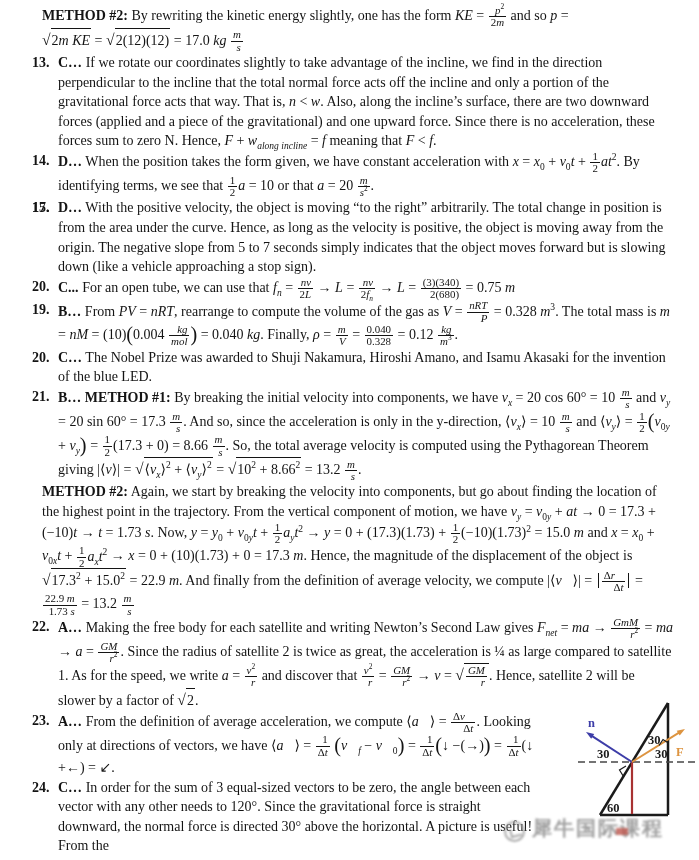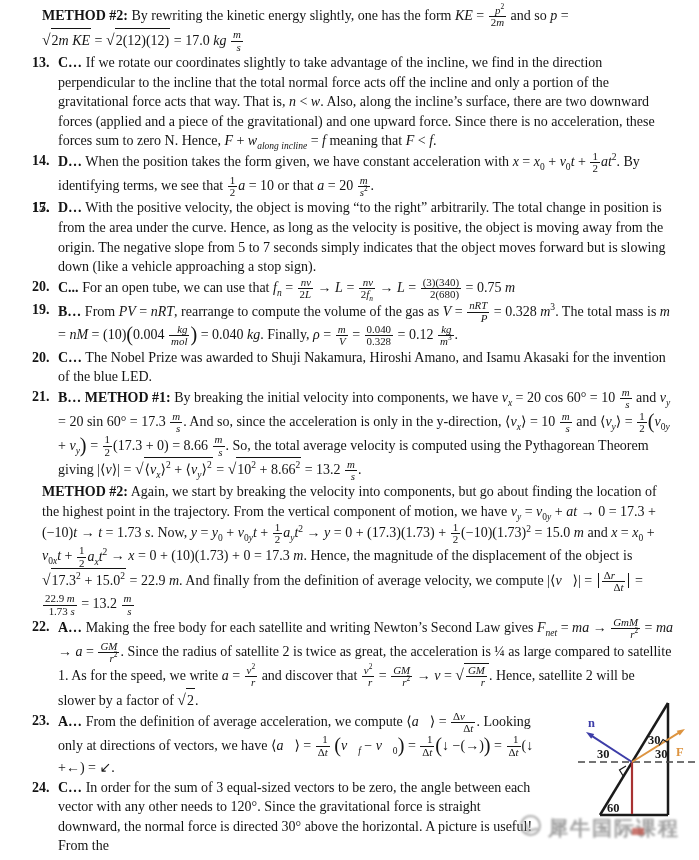--- a/index.html
+++ b/index.html
@@ -20,21 +20,21 @@
   .fr .n{display:block;border-bottom:1px solid #141414;padding:0 2px;}
   .fr .d{display:block;padding:0 2px;}
   .sq{white-space:nowrap;}
   .sq:before{content:"√";font-size:1.12em;}
   .rad{border-top:1.2px solid #141414;padding:4px 1px;}
   .ab{border-left:1.2px solid #141414;border-right:1.2px solid #141414;padding:0 2px;margin:12px 2px;}
   .bg{font-size:1.45em;vertical-align:-0.12em;line-height:0;}
   .in2{margin-left:28px;}
   .diagram{position:absolute;left:574px;top:694px;}
   .dlbl{font-family:"Liberation Serif",serif;font-weight:700;font-size:12.5px;}
-  .watermark{position:absolute;left:520px;top:815px;display:flex;align-items:flex-start;gap:7px;
+  .watermark{position:absolute;left:504px;top:815px;display:flex;align-items:flex-end;gap:7px;
              filter:blur(0.9px);opacity:.85;}
   .wm-logo{width:21px;height:21px;border:2px solid #9b9b9b;border-radius:50%;box-sizing:border-box;
            position:relative;}
   .wm-logo:after{content:"";position:absolute;left:4px;top:5px;width:9px;height:7px;
                  border-bottom:2px solid #9b9b9b;border-left:2px solid #9b9b9b;transform:rotate(-15deg);}
   .wm-text{font-family:"DejaVu Sans",sans-serif;font-weight:700;font-size:20px;color:#8f8f8f;
            letter-spacing:2px;white-space:nowrap;position:relative;}
   .wm-red{position:absolute;left:112px;top:13px;width:12px;height:7px;background:#b23a2e;opacity:.8;}
 </style>
 </head>

